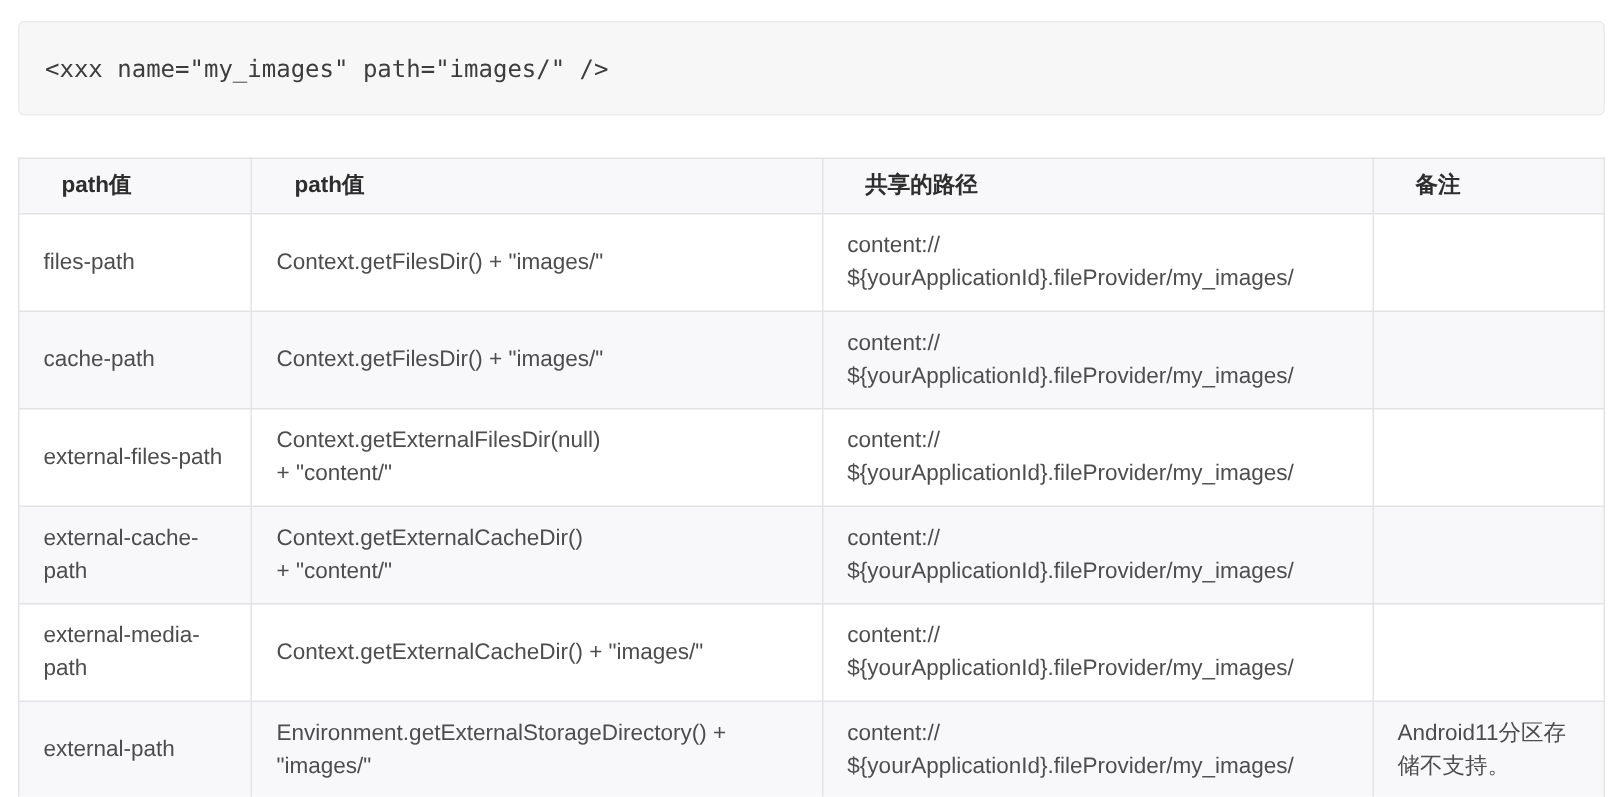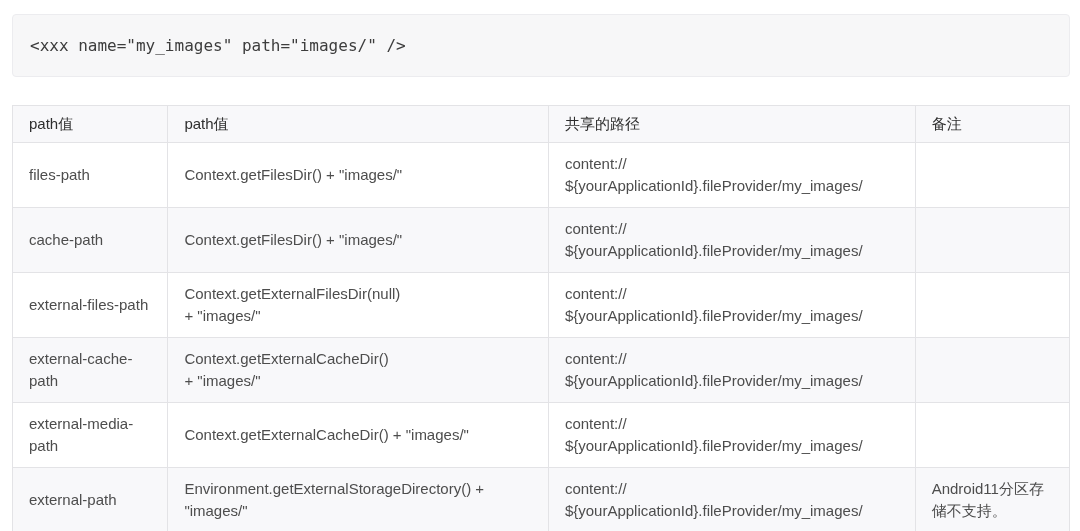--- a/index.html
+++ b/index.html
@@ -36,24 +36,24 @@
   table.doc-table th, table.doc-table td {
     border: 1px solid #e3e3e6;
     padding: 10px 16px;
     vertical-align: middle;
     text-align: left;
     line-height: 22px;
     white-space: pre-line;
     overflow-wrap: break-word;
   }
   table.doc-table th {
-    font-weight: normal;
+    font-weight: bold;
     color: #2e2e2e;
     background: #f8f8fa;
-    padding: 7px 16px;
+    padding: 7px 28px;
     height: 36px;
     white-space: nowrap;
   }
   table.doc-table td {
     color: #4d4d4d;
     height: 64px;
   }
   table.doc-table tbody tr:nth-child(even) td {
     background: #f8f8fa;
   }
@@ -97,29 +97,29 @@
       <tr>
         <td>cache-path</td>
         <td>Context.getFilesDir() + "images/"</td>
         <td>content://
 ${yourApplicationId}.fileProvider/my_images/</td>
         <td></td>
       </tr>
       <tr>
         <td>external-files-path</td>
         <td>Context.getExternalFilesDir(null)
-+ "images/"</td>
++ "content/"</td>
         <td>content://
 ${yourApplicationId}.fileProvider/my_images/</td>
         <td></td>
       </tr>
       <tr>
         <td>external-cache-path</td>
         <td>Context.getExternalCacheDir()
-+ "images/"</td>
++ "content/"</td>
         <td>content://
 ${yourApplicationId}.fileProvider/my_images/</td>
         <td></td>
       </tr>
       <tr>
         <td>external-media-path</td>
         <td>Context.getExternalCacheDir() + "images/"</td>
         <td>content://
 ${yourApplicationId}.fileProvider/my_images/</td>
         <td></td>

